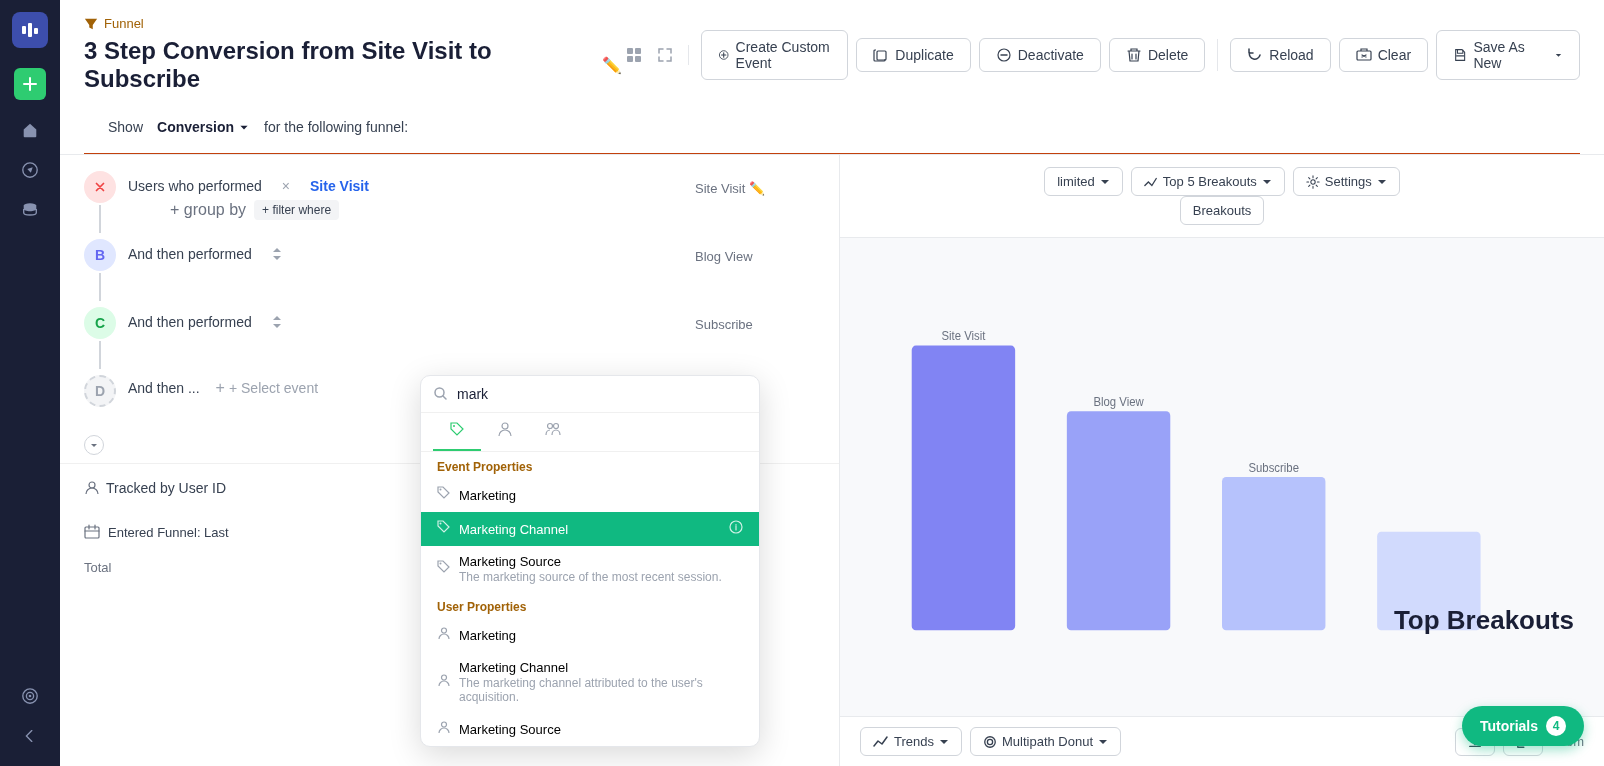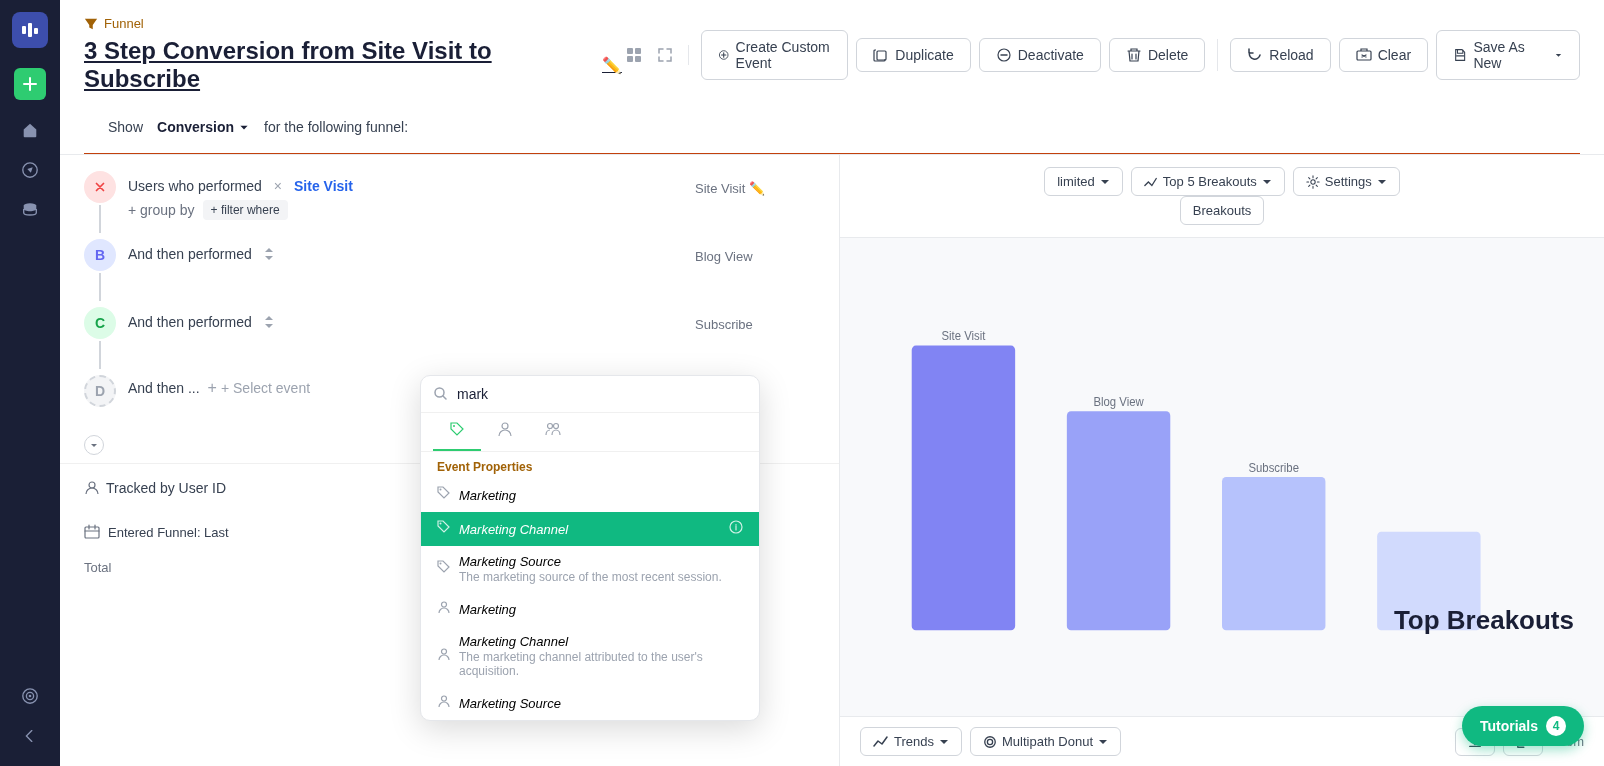--- a/index.html
+++ b/index.html
@@ -78,21 +78,20 @@
       font-size: 13px;
     }
     .breadcrumb svg { width: 14px; height: 14px; fill: currentColor; }
     .header-title {
       font-size: 24px;
       font-weight: 700;
       color: #1a1f36;
       display: flex;
       align-items: center;
       gap: 28px;
-      text-decoration: underline;
     }
     .header-title .edit-icon {
       color: #9ca3af;
       cursor: pointer;
       font-size: 16px;
     }
     .header-actions {
       display: flex;
       align-items: center;
       gap: 8px;
@@ -188,39 +187,39 @@
       width: 2px; height: 28px;
       background: #d1d5db;
       margin: 2px 0;
     }
     .step-content {
       flex: 1;
       padding-top: 4px;
     }
     .step-label {
       font-size: 14px; color: #374151;
-      display: flex; align-items: center; gap: 8px;
+      display: flex; align-items: center; gap: 16px;
       margin-bottom: 4px;
     }
     .step-label .event-name {
       color: #2563eb;
       font-weight: 600;
       cursor: pointer;
     }
     .step-filters {
       display: flex;
       align-items: center;
       gap: 8px;
       margin-top: 4px;
       margin-bottom: 8px;
     }
     .filter-add-btn {
-      font-size: 14px; color: #6b7280;
-      cursor: pointer;
-      display: flex; align-items: center; gap: 3px;
+      font-size: 16px; color: #6b7280;
+      cursor: pointer;
+      display: flex; align-items: center; gap: 3px; margin-left: 42px;
     }
     .filter-where-btn {
       font-size: 12px; color: #374151;
       background: #f3f4f6;
       padding: 3px 8px;
       border-radius: 4px;
       cursor: pointer;
     }
 
     
@@ -289,21 +288,21 @@
       color: white;
     }
     .dropdown-item.selected .item-desc { color: rgba(255,255,255,0.8); }
     .dropdown-item.selected .item-icon { color: rgba(255,255,255,0.8); }
     .item-icon {
       color: #9ca3af;
       flex-shrink: 0;
     }
     .item-icon svg { width: 14px; height: 14px; fill: currentColor; }
     .item-text { flex: 1; }
-    .item-name { font-size: 13px; font-weight: 500; font-style: italic; }
+    .item-name { font-size: 13px; font-weight: 500; }
     .item-desc { font-size: 12px; color: #9ca3af; margin-top: 1px; }
     .item-info {
       color: #9ca3af;
       flex-shrink: 0;
     }
     .item-info svg { width: 14px; height: 14px; fill: currentColor; }
 
     
     .bottom-info {
       padding: 16px 24px;
@@ -847,20 +846,21 @@
                   <path d="M1 1h5l6 6-5 5-6-6V1z" fill="none" stroke="currentColor" stroke-width="1.2"></path>
                   <circle cx="3.5" cy="3.5" r="1" fill="currentColor"></circle>
                 </svg>
             </span>
             <div class="item-text">
               <div class="item-name">Marketing Source</div>
               <div class="item-desc">The marketing source of the most recent session.</div>
             </div>
           </div>
 
+          <div class="dropdown-group-header">User Properties</div>
 
           <div class="dropdown-item">
             <span class="item-icon">
               <svg viewBox="0 0 14 14">
                   <circle cx="7" cy="4.5" r="2.5" fill="none" stroke="currentColor" stroke-width="1.2"></circle>
                   <path d="M2 13c0-2.76 2.24-5 5-5s5 2.24 5 5" fill="none" stroke="currentColor" stroke-width="1.2"></path>
                 </svg>
             </span>
             <div class="item-text">
               <div class="item-name">Marketing</div>

